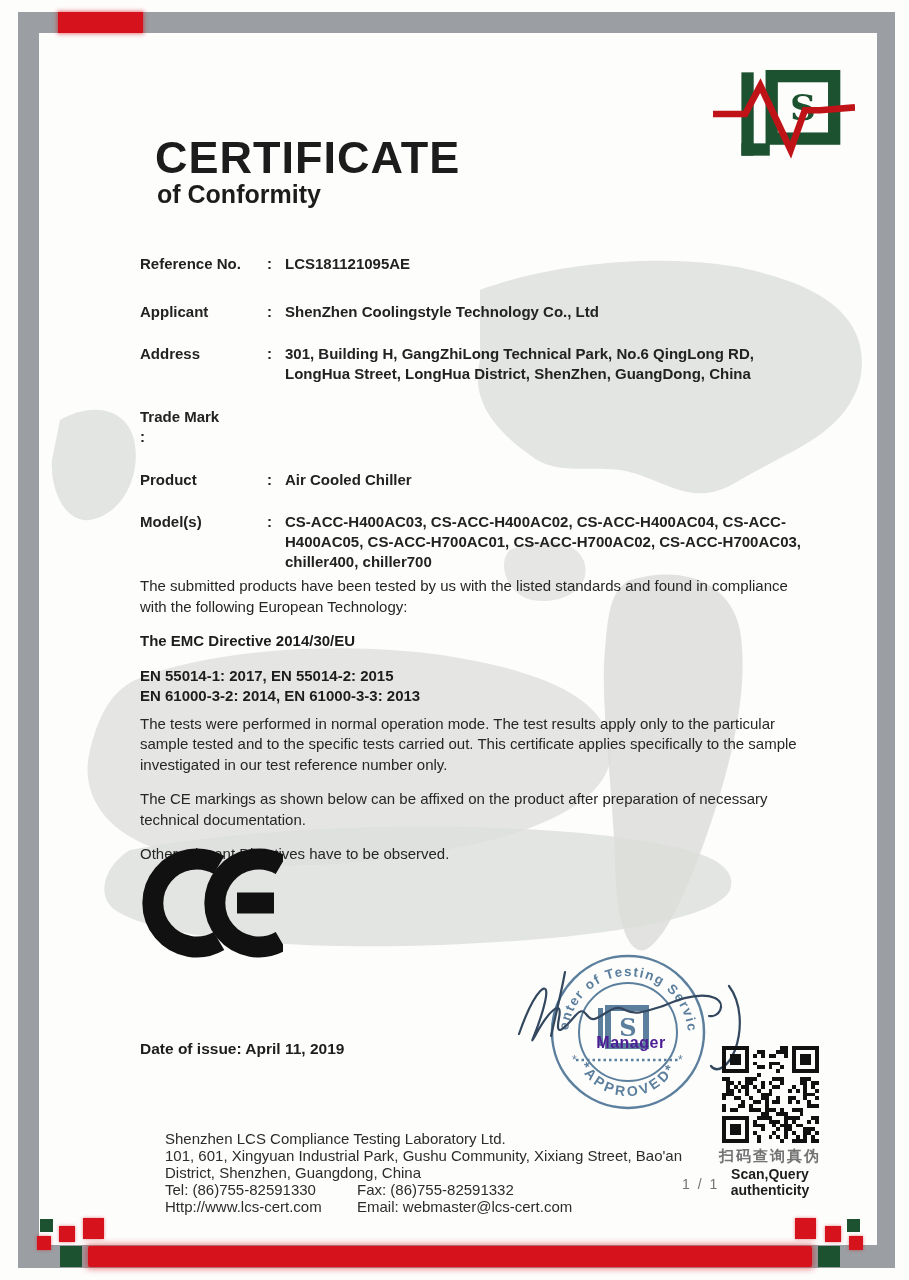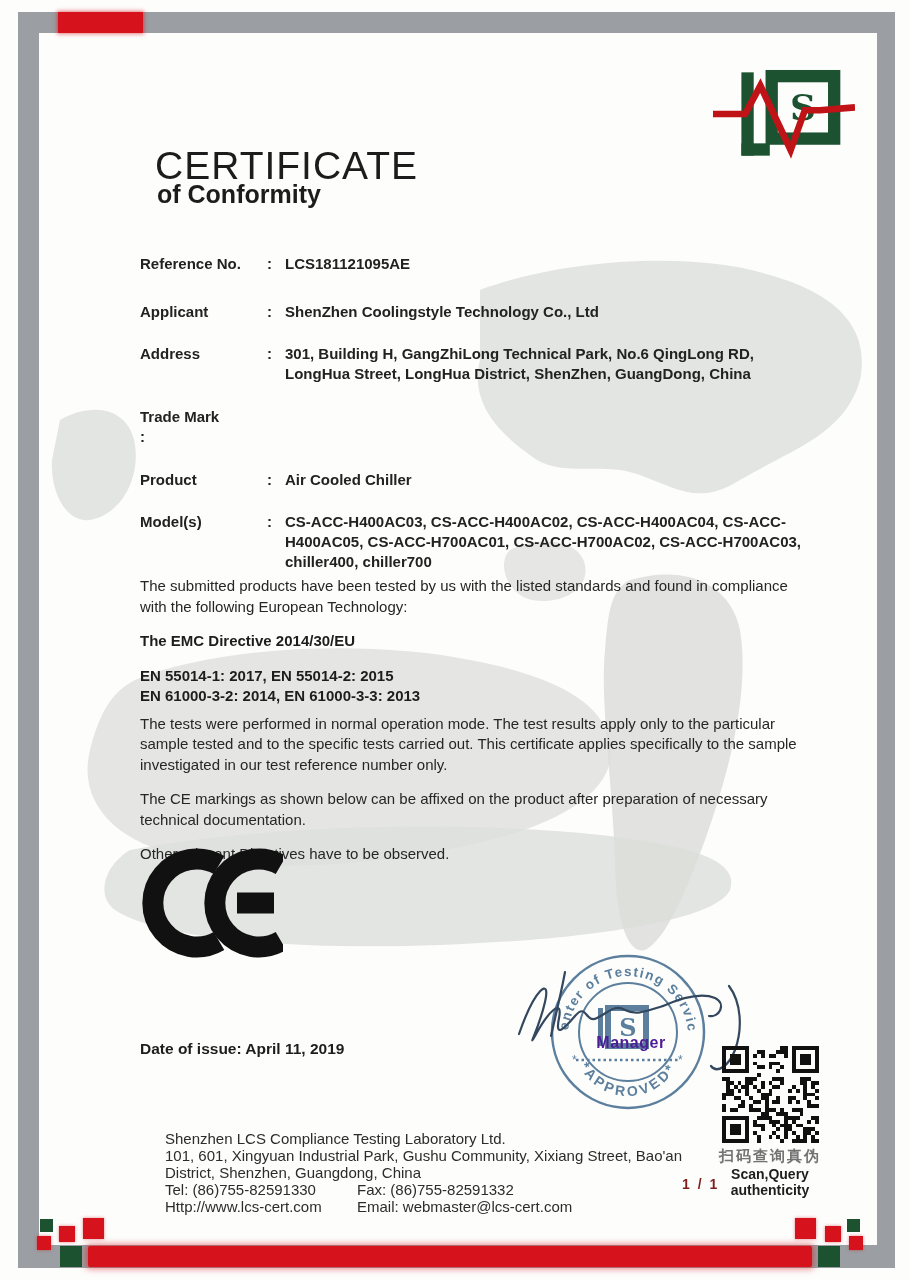--- a/index.html
+++ b/index.html
@@ -23,21 +23,21 @@
   .sq.green{background:var(--green);}
   .sq.red{background:var(--red);box-shadow:0 0 3px rgba(214,19,28,.5);}
 
   
   .watermark{position:absolute;left:40px;top:250px;width:840px;height:740px;opacity:.85;}
 
   
   .logo{position:absolute;left:713px;top:66px;width:142px;height:96px;}
 
   
-  .title{position:absolute;left:155px;top:144px;font-size:39px;font-weight:normal;letter-spacing:1px;color:#1c1c1c;}
+  .title{position:absolute;left:155px;top:132px;font-size:45px;font-weight:bold;letter-spacing:1px;color:#1c1c1c;}
   .subtitle{position:absolute;left:157px;top:180px;font-size:25px;font-weight:bold;color:#1c1c1c;}
 
   
   .fields{position:absolute;left:140px;top:254px;width:676px;font-size:15px;line-height:20px;}
   .frow{display:flex;align-items:flex-start;}
   .frow .lbl{width:127px;font-weight:bold;flex:none;}
   .frow .col{width:18px;font-weight:bold;flex:none;}
   .frow .val{font-weight:bold;width:524px;}
   .mb-ref{margin-bottom:28px;}.mb-app{margin-bottom:22px;}.mb-addr{margin-bottom:23px;}
   .mb-tm{margin-bottom:23px;flex-direction:column;}.mb-prod{margin-bottom:22px;}
@@ -61,21 +61,21 @@
   
   .qr-block{position:absolute;left:690px;top:1046px;width:160px;text-align:center;}
   .qr{width:97px;height:97px;margin:0 auto;display:block;}
   .qr-zh{font-size:15px;font-weight:bold;margin-top:4px;color:#737373;letter-spacing:2px;}
   .qr-en{font-size:14px;font-weight:bold;color:#1d1d1d;}
 
   
   .footer{position:absolute;left:165px;top:1130px;width:565px;font-size:15px;line-height:17px;color:#2c2c2c;}
   .footer .cols{display:flex;}
   .footer .c1{width:192px;}
-  .page-num{position:absolute;left:682px;top:1176px;font-size:14px;font-weight:bold;letter-spacing:2px;color:#7f1d1d;}
+  .page-num{position:absolute;left:682px;top:1176px;font-size:14px;font-weight:normal;letter-spacing:2px;color:#737373;}
 </style>
 </head>
 <body>
 
 <div class="page">
 
   <svg class="watermark" viewBox="0 0 840 740" aria-hidden="true">
     <g fill="#d7d9d6">
       <path d="M440,40 C520,10 650,0 730,25 C800,45 830,80 820,130 C805,185 750,200 700,230 C660,255 640,240 600,225 C560,210 520,230 490,205 C455,180 430,150 440,110 Z" opacity=".8"></path>
       <path d="M20,170 C55,150 90,160 95,195 C100,230 80,265 50,270 C25,273 10,240 12,210 Z" opacity=".8"></path>

